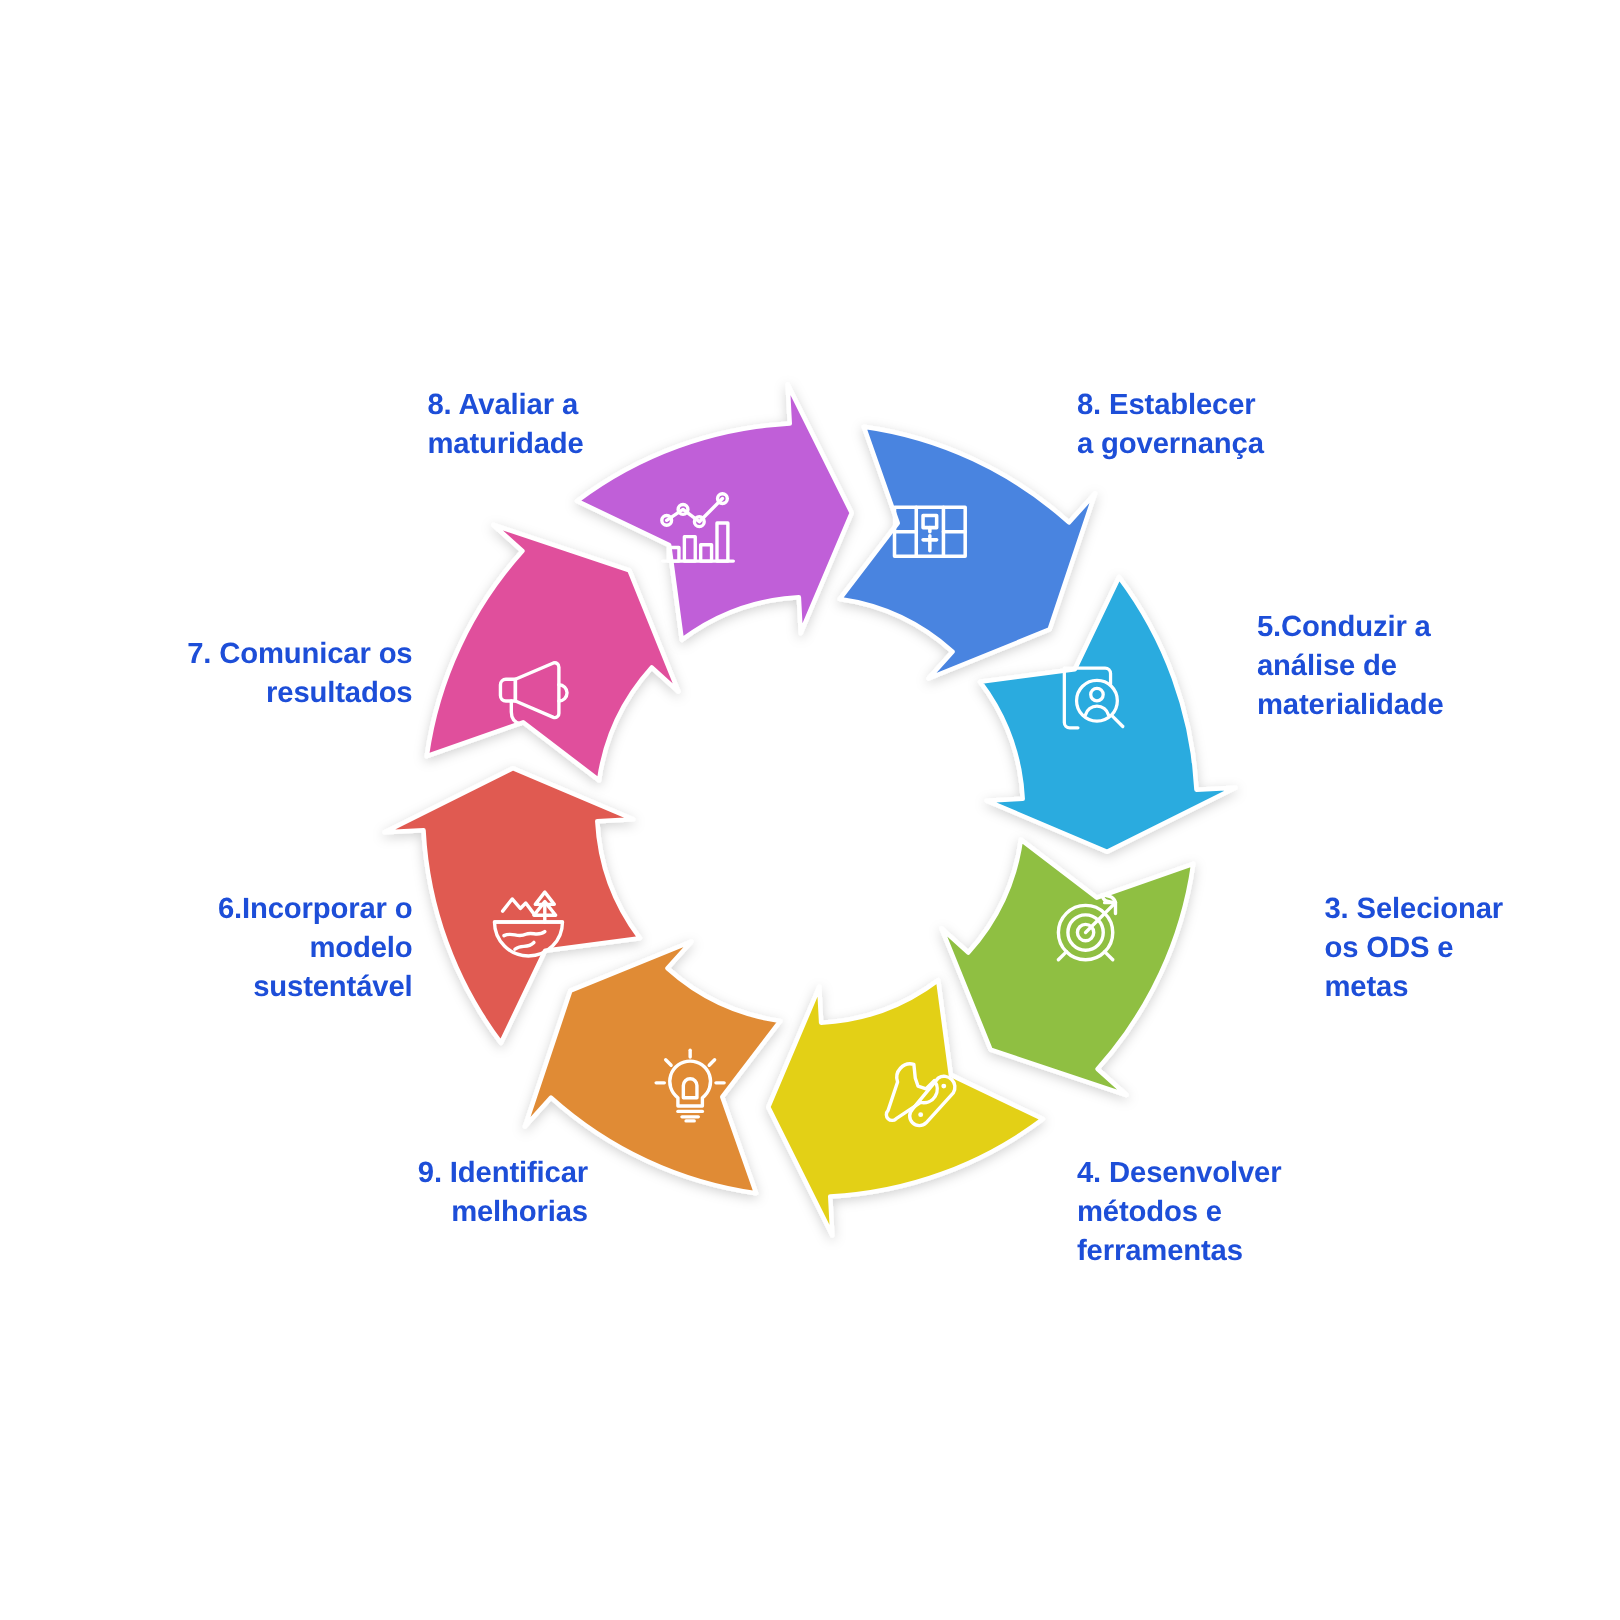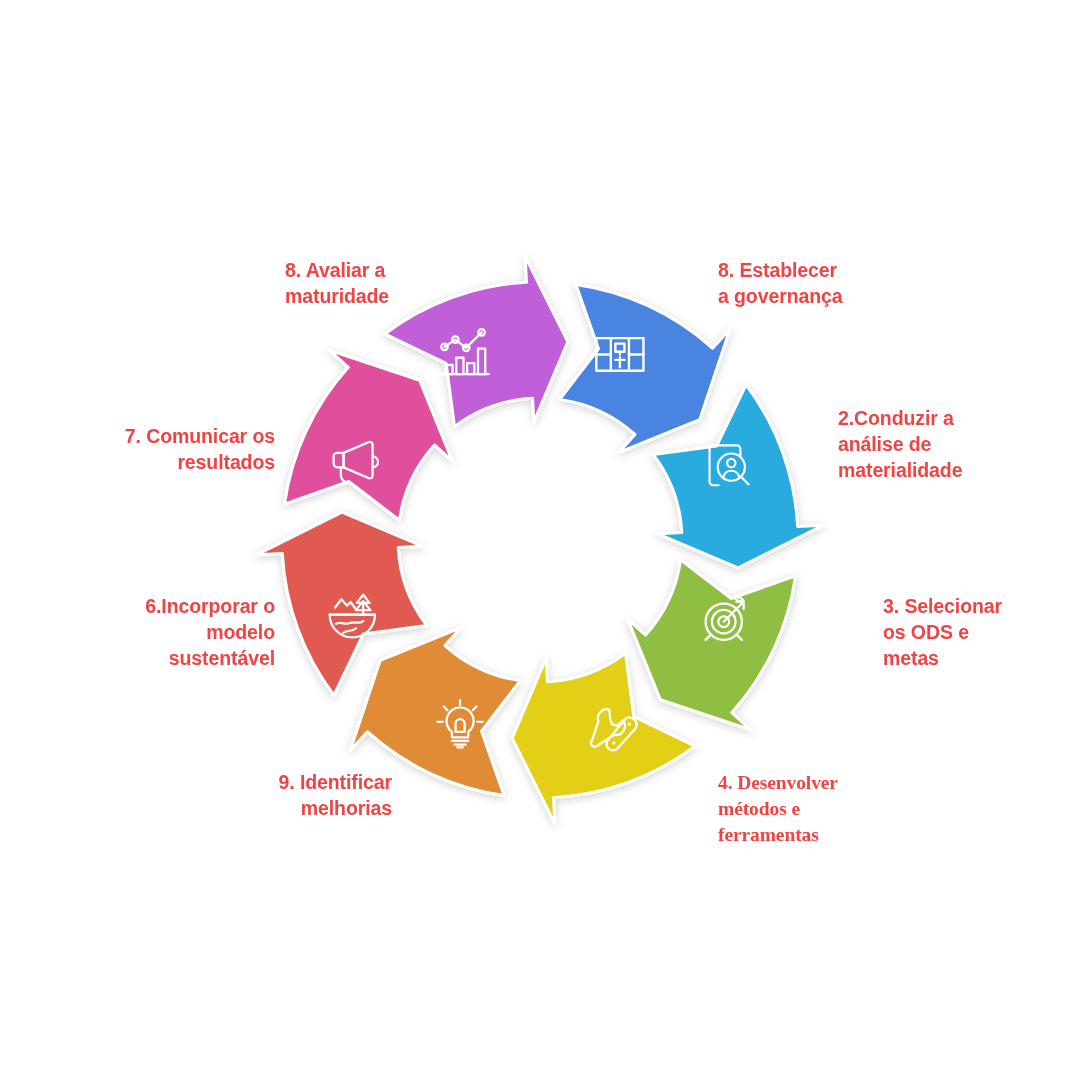--- a/index.html
+++ b/index.html
@@ -21,21 +21,21 @@
     height: 1080px;
   }
   svg#cycle {
     position: absolute;
     left: 0; top: 0;
     width: 1080px;
     height: 1080px;
   }
   .label {
     position: absolute;
-    color: #ef4444;
+    color: #1d4ed8;
     font-size: 19.5px;
     font-weight: bold;
     line-height: 1.33;
     letter-spacing: -0.1px;
     white-space: pre-line;
   }
   .label.left  { text-align: right; }
   .label.right { text-align: left; }
 </style>
 </head>
@@ -166,27 +166,27 @@
         <use xlink:href="#ico-lightbulb" x="431.1" y="696.53" width="58" height="58"></use>
         <use xlink:href="#ico-earth-nature" x="323.32" y="585.69" width="58" height="58"></use>
         <use xlink:href="#ico-megaphone" x="325.47" y="431.1" width="58" height="58"></use>
         <use xlink:href="#ico-bar-line-chart" x="436.31" y="323.32" width="58" height="58"></use>
       </g>
   </svg>
 
   <div id="labels">
       <div class="label right" style="left: 718px; top: 258px;">8. Establecer
 a governança</div>
-      <div class="label right" style="left: 838px; top: 406px;">2.Conduzir a
+      <div class="label right" style="left: 838px; top: 406px;">5.Conduzir a
 análise de
 materialidade</div>
       <div class="label right" style="left: 883px; top: 594px;">3. Selecionar
 os ODS e
 metas</div>
-      <div class="label right" style="left: 718px; top: 770px; font-family: Liberation Serif, serif;">4. Desenvolver
+      <div class="label right" style="left: 718px; top: 770px;">4. Desenvolver
 métodos e
 ferramentas</div>
       <div class="label left" style="left: 117px; top: 770px; width: 275px;">9. Identificar
 melhorias</div>
       <div class="label left" style="left: 0px; top: 594px; width: 275px;">6.Incorporar o
 modelo
 sustentável</div>
       <div class="label left" style="left: 0px; top: 424px; width: 275px; text-align: right;">7. Comunicar os
 resultados</div>
       <div class="label right" style="left: 285px; top: 258px;">8. Avaliar a

